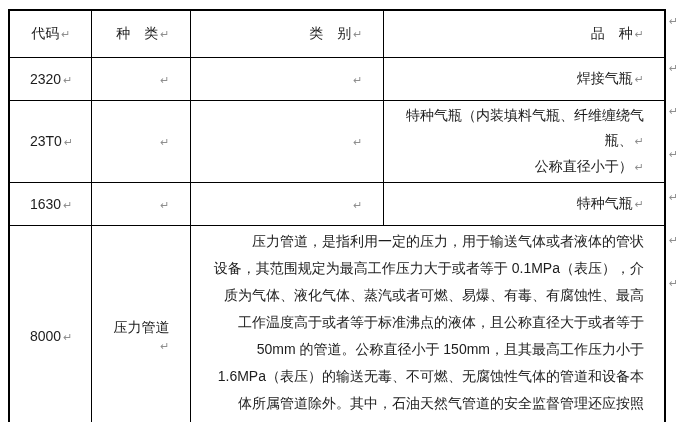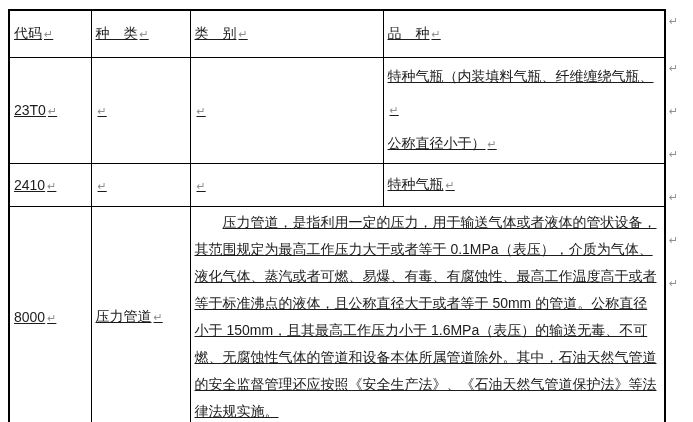--- a/index.html
+++ b/index.html
@@ -23,39 +23,38 @@
   table.spec {
     border-collapse: collapse;
     table-layout: fixed;
     width: 656px;
     border: 2px solid #000000;
     background: #ffffff;
   }
   table.spec th,
   table.spec td {
     border: 1px solid #000000;
-    text-align: left;
+    text-align: right;
     vertical-align: middle;
     font-size: 14px;
     font-weight: normal;
-    padding: 2px 4px;
+    padding: 2px 20px;
     overflow: hidden;
-    text-decoration: underline;
   }
   tr.header-row { height: 47px; }
   tr.body-row   { height: 43px; }
   tr.tall-row   { height: 136px; }
 
   .mark {
     color: #8f8f8f;
     font-size: 11px;
     margin-left: 2px;
     font-family: "DejaVu Sans", sans-serif;
   }
-  .two-line { line-height: 33px; }
+  .two-line { line-height: 25px; }
   td.desc-cell {
     text-align: justify;
     vertical-align: top;
     padding: 3px 6px 3px 5px;
   }
   .desc-text {
     display: inline;
     line-height: 27px;
     font-size: 14px;
   }
@@ -80,36 +79,42 @@
         <col style="width:282px">
     </colgroup>
     <tbody>
         <tr class="header-row">
       <th><span>代码</span><span class="mark">↵</span></th>
       <th><span>种　类</span><span class="mark">↵</span></th>
       <th><span>类　别</span><span class="mark">↵</span></th>
       <th><span>品　种</span><span class="mark">↵</span></th>
     </tr>
 
+    <tr class="body-row">
+      <td><span>2320</span><span class="mark">↵</span></td>
+      <td><span class="mark">↵</span></td>
+      <td><span class="mark">↵</span></td>
+      <td><span>焊接气瓶</span><span class="mark">↵</span></td>
+    </tr>
 
     <tr class="body-row">
       <td><span>23T0</span><span class="mark">↵</span></td>
       <td><span class="mark">↵</span></td>
       <td><span class="mark">↵</span></td>
       <td>
         <div class="two-line">
           <div><span>特种气瓶（内装填料气瓶、纤维缠绕气瓶、</span><span class="mark">↵</span></div>
           <div><span>公称直径小于）</span><span class="mark">↵</span></div>
         </div>
       </td>
     </tr>
 
 
     <tr class="body-row">
-      <td><span>2410</span><span class="mark">↵</span></td>
+      <td><span>1630</span><span class="mark">↵</span></td>
       <td><span class="mark">↵</span></td>
       <td><span class="mark">↵</span></td>
       <td><span>特种气瓶</span><span class="mark">↵</span></td>
     </tr>
 
 
     <tr class="tall-row">
       <td><span>8000</span><span class="mark">↵</span></td>
       <td><span>压力管道</span><span class="mark">↵</span></td>
       <td class="desc-cell" colspan="2">

